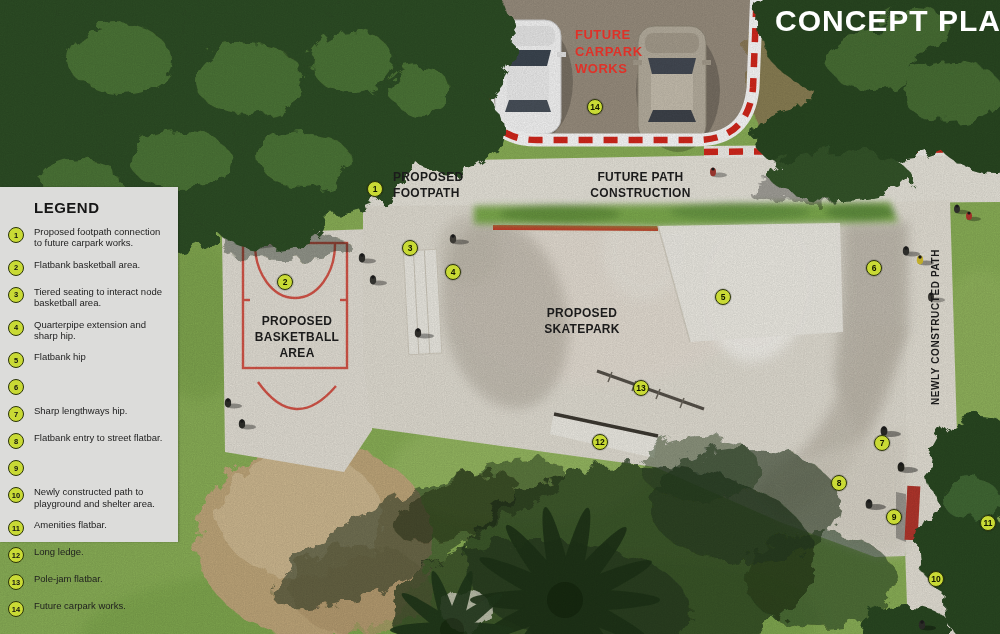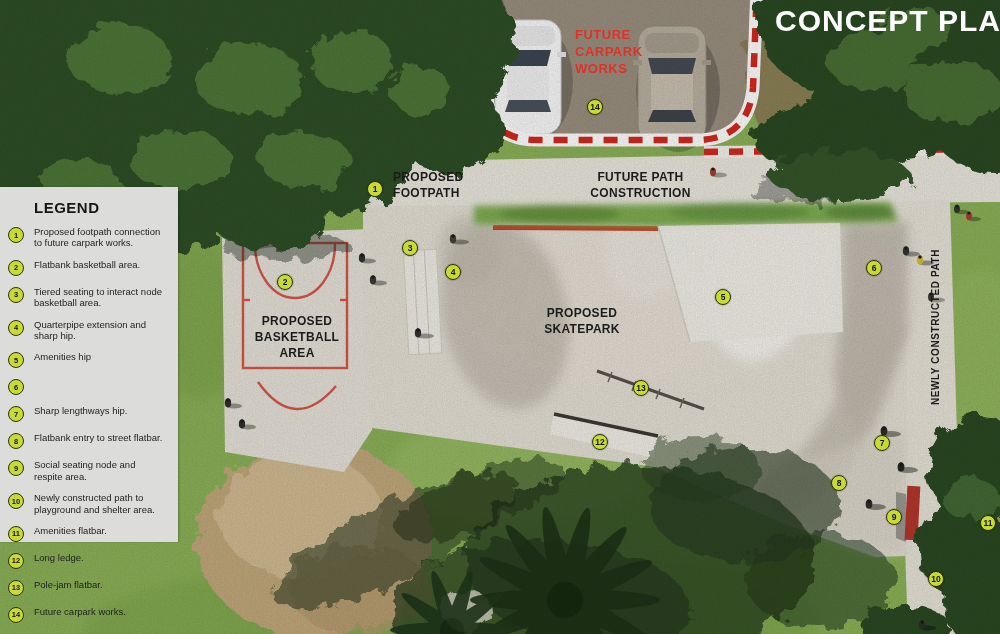--- a/index.html
+++ b/index.html
@@ -395,36 +395,35 @@
         <div class="legend-item">
           <span class="legend-num">3</span>
           <span class="legend-text">Tiered seating to interact node basketball area.</span>
         </div>
         <div class="legend-item">
           <span class="legend-num">4</span>
           <span class="legend-text">Quarterpipe extension and sharp hip.</span>
         </div>
         <div class="legend-item">
           <span class="legend-num">5</span>
-          <span class="legend-text">Amenities hip</span>
+          <span class="legend-text">Flatbank hip</span>
         </div>
         <div class="legend-item">
           <span class="legend-num">6</span>
         </div>
         <div class="legend-item">
           <span class="legend-num">7</span>
           <span class="legend-text">Sharp lengthways hip.</span>
         </div>
         <div class="legend-item">
           <span class="legend-num">8</span>
           <span class="legend-text">Flatbank entry to street flatbar.</span>
         </div>
         <div class="legend-item">
           <span class="legend-num">9</span>
-          <span class="legend-text">Social seating node and respite area.</span>
         </div>
         <div class="legend-item">
           <span class="legend-num">10</span>
           <span class="legend-text">Newly constructed path to playground and shelter area.</span>
         </div>
         <div class="legend-item">
           <span class="legend-num">11</span>
           <span class="legend-text">Amenities flatbar.</span>
         </div>
         <div class="legend-item">

